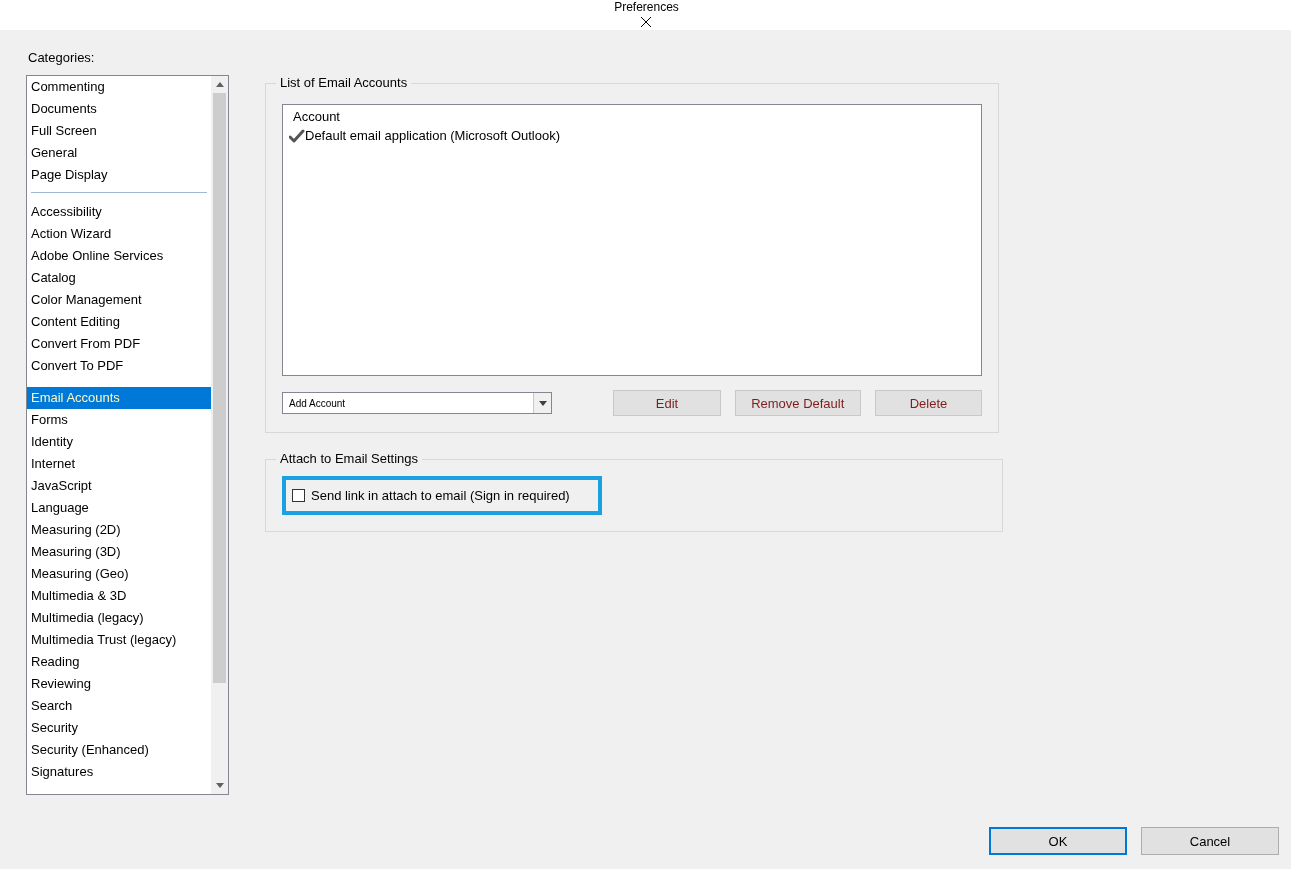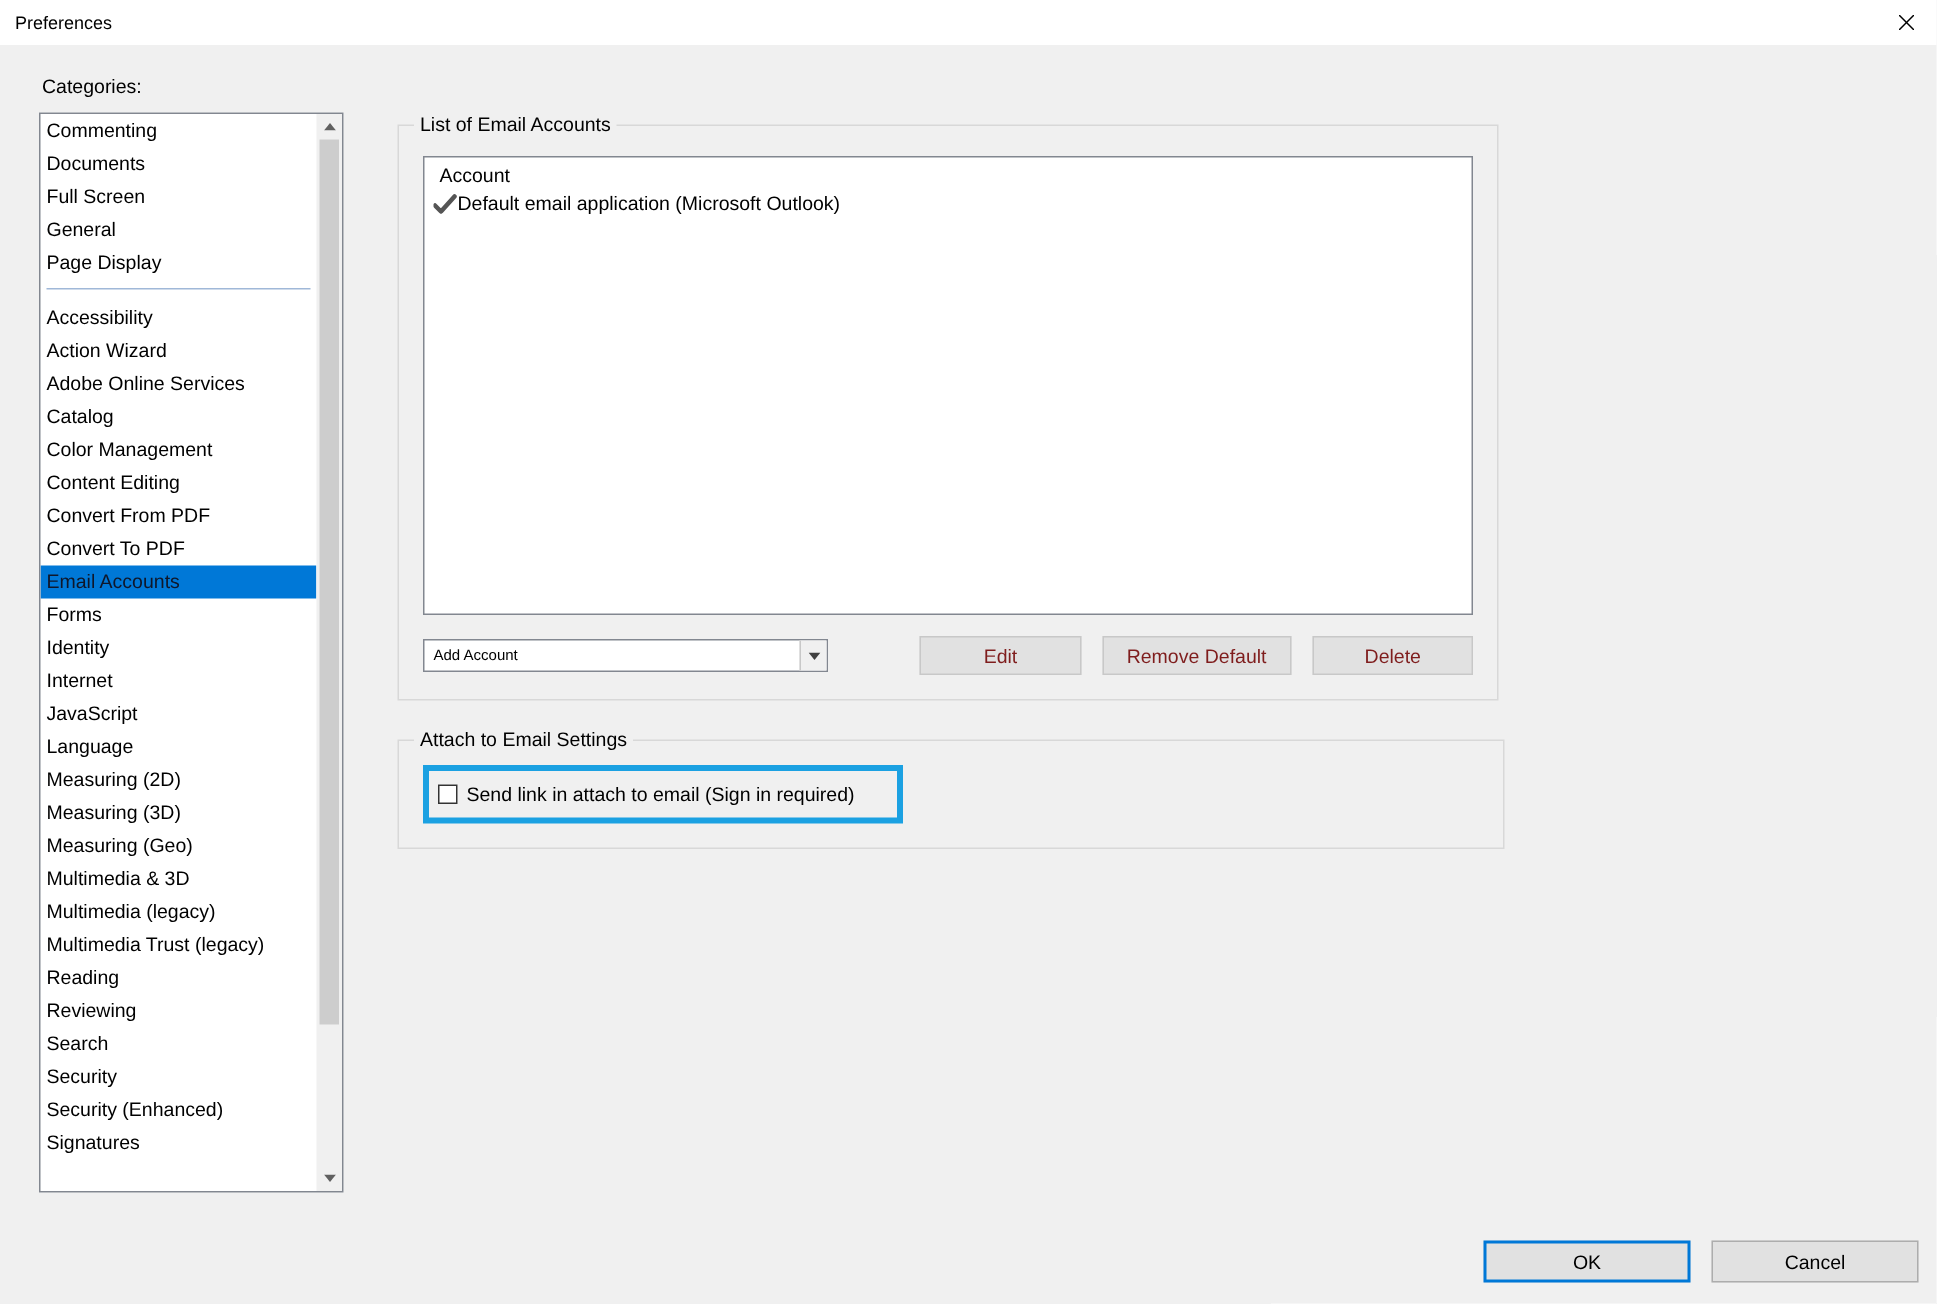--- a/index.html
+++ b/index.html
@@ -16,20 +16,21 @@
       position: relative;
     }
     .titlebar {
       height: 30px;
       display: flex;
       align-items: center;
       justify-content: space-between;
       padding: 0 8px 0 8px;
       background: #fff;
       font-size: 12px;
+      flex-direction: column;
     }
     .titlebar-title { padding-left: 2px; }
     .close-x {
       width: 24px;
       height: 24px;
       display: flex;
       align-items: center;
       justify-content: center;
       cursor: pointer;
     }
@@ -68,21 +69,22 @@
     }
     .cat-item {
       font-size: 13px;
       padding: 2px 4px 2px 4px;
       line-height: 18px;
       white-space: nowrap;
       cursor: default;
     }
     .cat-item.selected {
       background: #0078d7;
-      color: #0f172a;
+      color: #fef9c3;
+      margin-top: 10px;
     }
     .cat-divider {
       border-top: 1px solid #a0b8d8;
       margin: 6px 4px 8px 4px;
     }
     .scrollbar {
       position: absolute;
       top: 0; right: 0; bottom: 0;
       width: 17px;
       background: #f0f0f0;
@@ -124,21 +126,21 @@
     .groupbox-label {
       position: absolute;
       top: -9px;
       left: 10px;
       background: #f0f0f0;
       padding: 0 4px;
       font-size: 13px;
     }
     .account-table {
       width: 700px;
-      height: 306px;
+      height: 272px;
       border: 1px solid #828790;
       background: #fff;
       overflow: hidden;
       margin-top: 6px;
     }
     .acct-header {
       font-size: 13px;
       padding: 4px 8px 2px 10px;
     }
     .acct-row {

